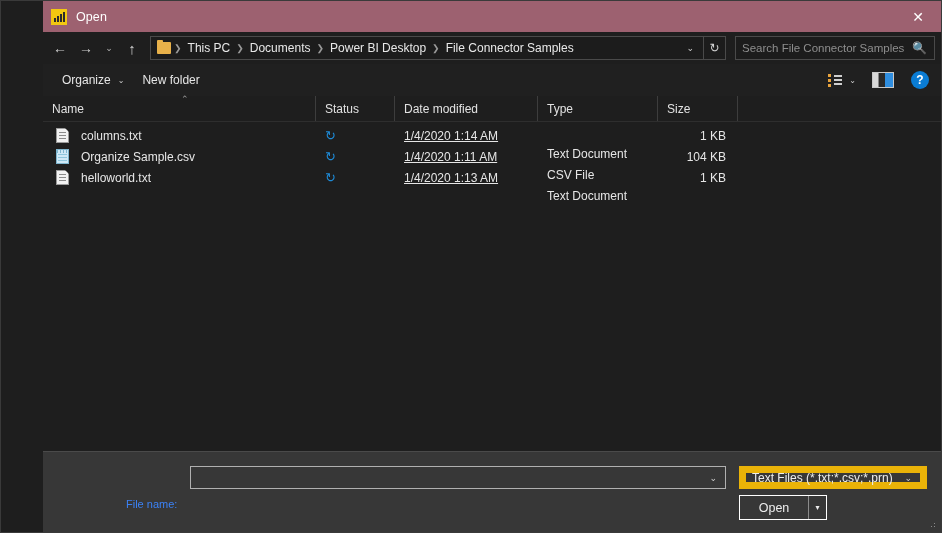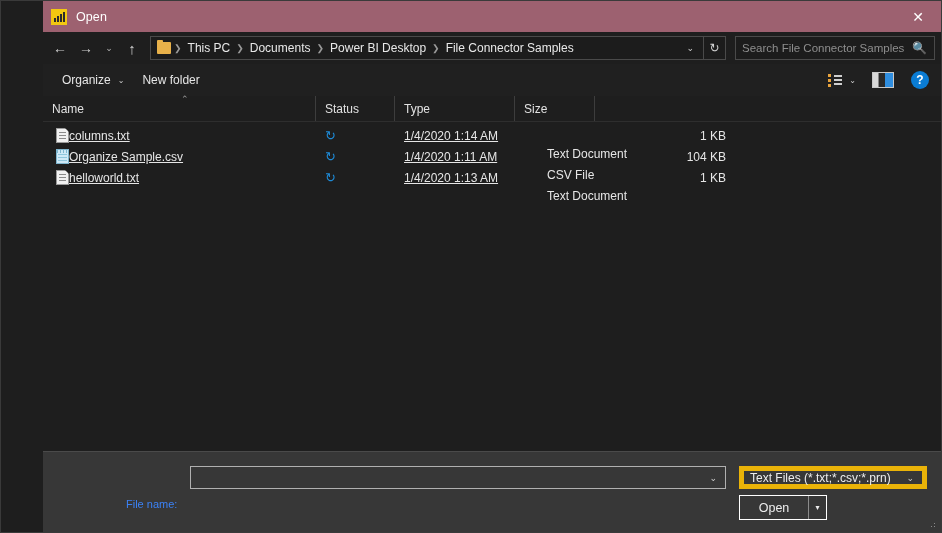--- a/index.html
+++ b/index.html
@@ -170,21 +170,21 @@
     color: #9a9a9a; font-size: 9px;
   }
 
   
   .filelist {
     flex: 1 1 auto; background: #1e1e1e;
     overflow: hidden; padding-top: 3px;
   }
   .row { height: 21px; display: flex; align-items: center; }
   .cell { font-size: 12px; color: #e6e6e6; display:flex; align-items:center; }
-  .c-name { padding-left: 13px; gap: 0; text-decoration: underline; }
+  .c-name { padding-left: 13px; gap: 12px; }
   .c-status { justify-content: flex-start; padding-left: 9px; }
   .c-date { padding-left: 9px; text-decoration: underline; }
   .c-type { padding-left: 9px; margin-top: 36px; }
   .c-size { justify-content: flex-end; padding-right: 12px; }
 
   .ficon { width: 13px; height: 15px; position: relative; flex: 0 0 auto; }
   .ficon.txt { background: #f1f1f1; border: 1px solid #9a9a9a; }
   .ficon.txt:after {
     content:""; position:absolute; left:2px; top:3px; right:2px; bottom:2px;
     background: repeating-linear-gradient(to bottom, #8a8a8a 0 1px, transparent 1px 3px);
@@ -219,21 +219,21 @@
     width: 536px; height: 23px;
     background: #373737; border: 1px solid #b0b0b0;
     display: flex; align-items: center;
   }
   .fn-input .val { flex:1 1 auto; color:#ededed; font-size:12px; padding-left:6px; }
   .fn-input .car { color:#cfcfcf; font-size:9px; padding: 0 8px; }
 
   .filter-select {
     position: absolute; left: 738px; top: 465px;
     width: 188px; height: 23px;
-    background: #373737; border: 5px solid #eab308;
+    background: #373737; border: 7px solid #eab308;
     display: flex; align-items: center;
   }
   .filter-select .val { flex:1 1 auto; color:#ededed; font-size:12px; padding-left:6px; white-space:nowrap; }
   .filter-select .car { color:#cfcfcf; font-size:9px; padding: 0 8px; }
 
   .open-btn {
     position: absolute; left: 738px; top: 494px;
     width: 88px; height: 25px;
     border: 1px solid #ffffff; background: #373737;
     display: flex; align-items: center;
@@ -349,20 +349,23 @@
   </div>
 
   <div class="colheaders">
     <div class="ch" style="width:273px">
       <span>Name</span>
       <span class="sort-caret">⌃</span>
     </div>
     <div class="ch" style="width:79px">
       <span>Status</span>
     </div>
+    <div class="ch" style="width:143px">
+      <span>Date modified</span>
+    </div>
     <div class="ch" style="width:120px">
       <span>Type</span>
     </div>
     <div class="ch last" style="width:80px">
       <span>Size</span>
     </div>
   </div>
 
   <div class="filelist">
 

